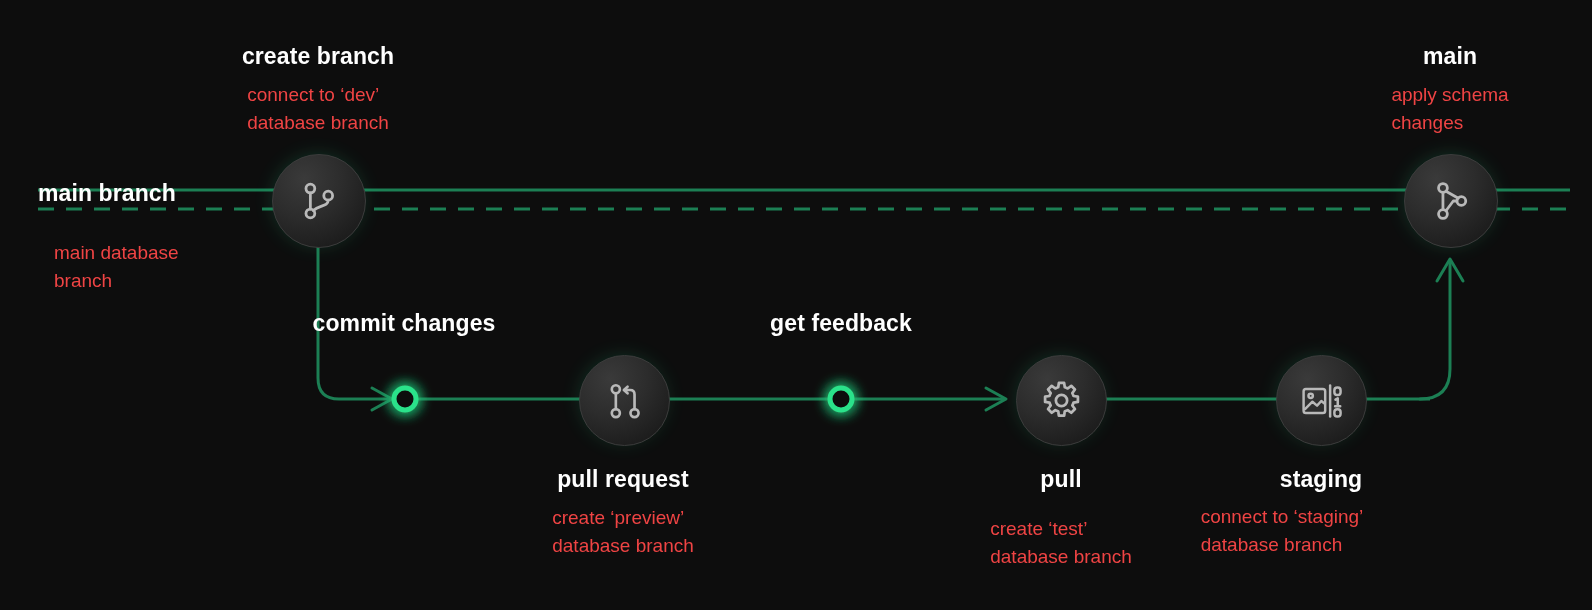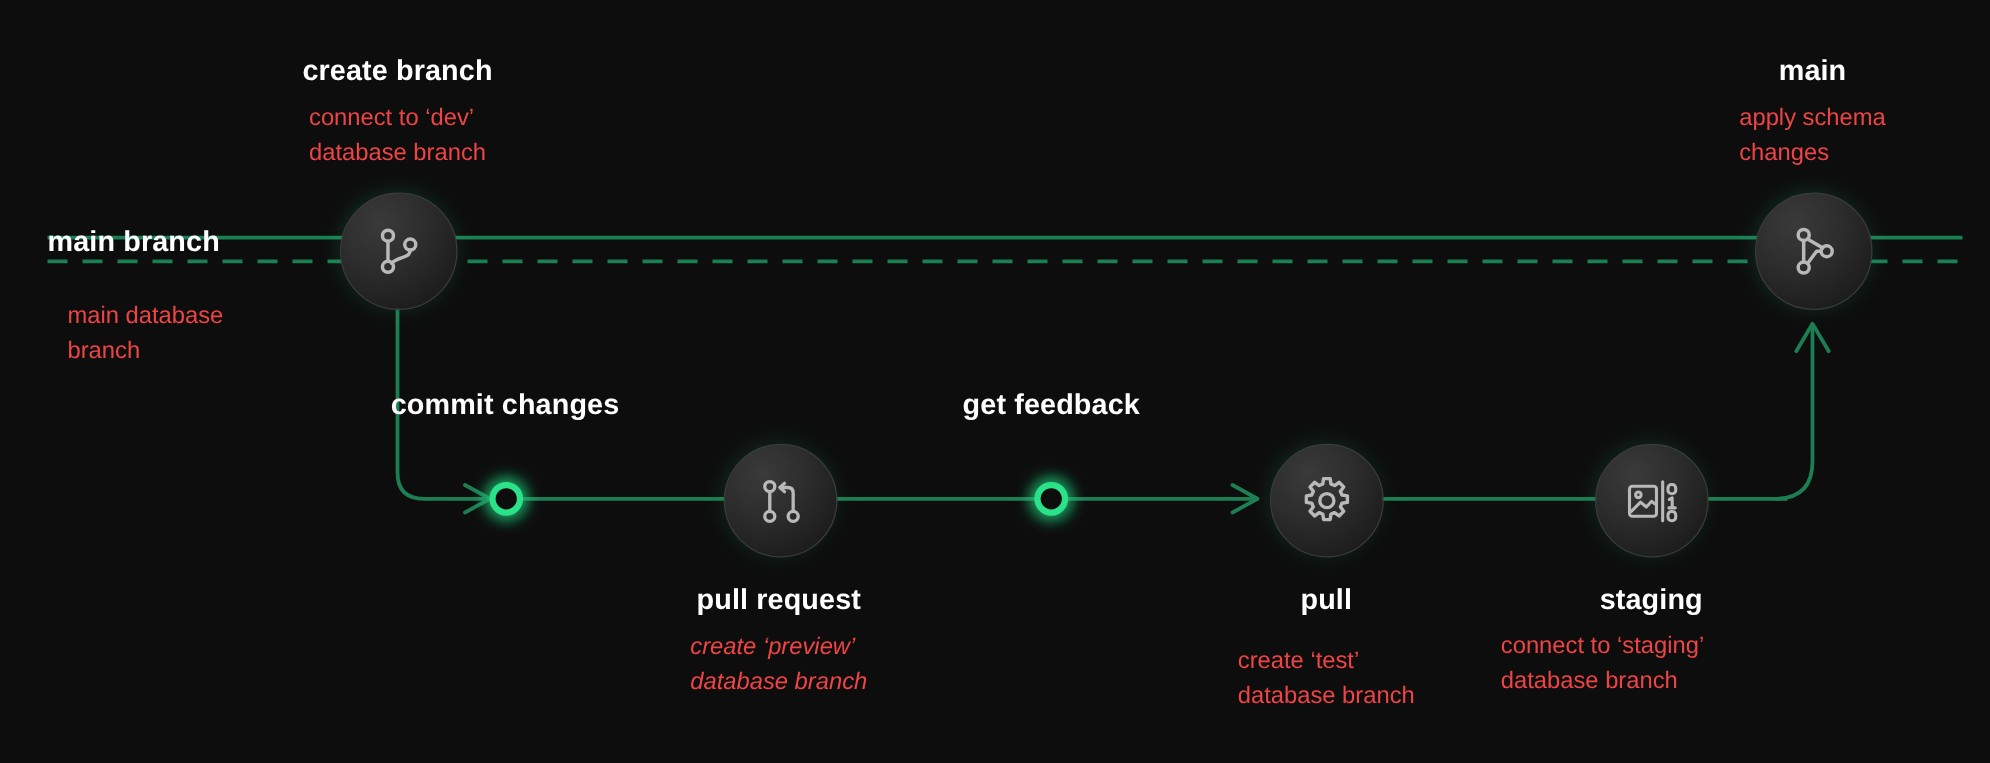--- a/index.html
+++ b/index.html
@@ -158,21 +158,21 @@
   <div class="lbl sub multi ctr" style="left:1450px;top:81px;">apply schema
 changes</div>
 
   <div class="lbl title ctr multi" style="left:404px;top:308px;line-height:31px;">commit
 changes</div>
 
   <div class="lbl title ctr multi" style="left:841px;top:308px;line-height:31px;">get
 feedback</div>
 
   <div class="lbl title ctr" style="left:623px;top:466px;">pull request</div>
-  <div class="lbl sub multi ctr" style="left:623px;top:504px;font-style:italic;">create ‘preview’
+  <div class="lbl sub multi ctr" style="left:623px;top:504px;">create ‘preview’
 database branch</div>
 
   <div class="lbl title ctr" style="left:1061px;top:466px;">pull</div>
   <div class="lbl sub multi ctr" style="left:1061px;top:503px;margin-top:12px;">create ‘test’
 database branch</div>
 
   <div class="lbl title ctr" style="left:1321px;top:466px;">staging</div>
   <div class="lbl sub multi ctr" style="left:1282px;top:503px;">connect to ‘staging’
 database branch</div>
 

